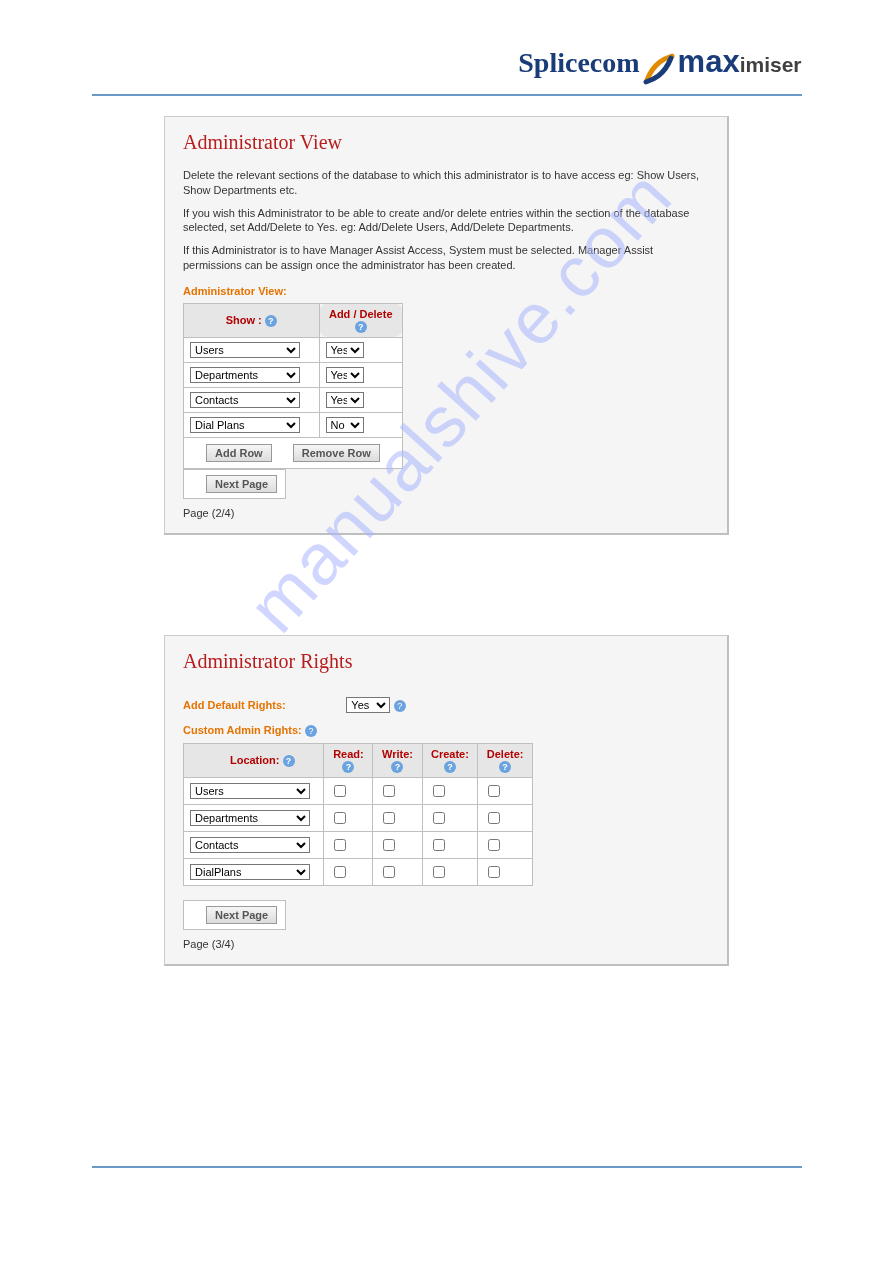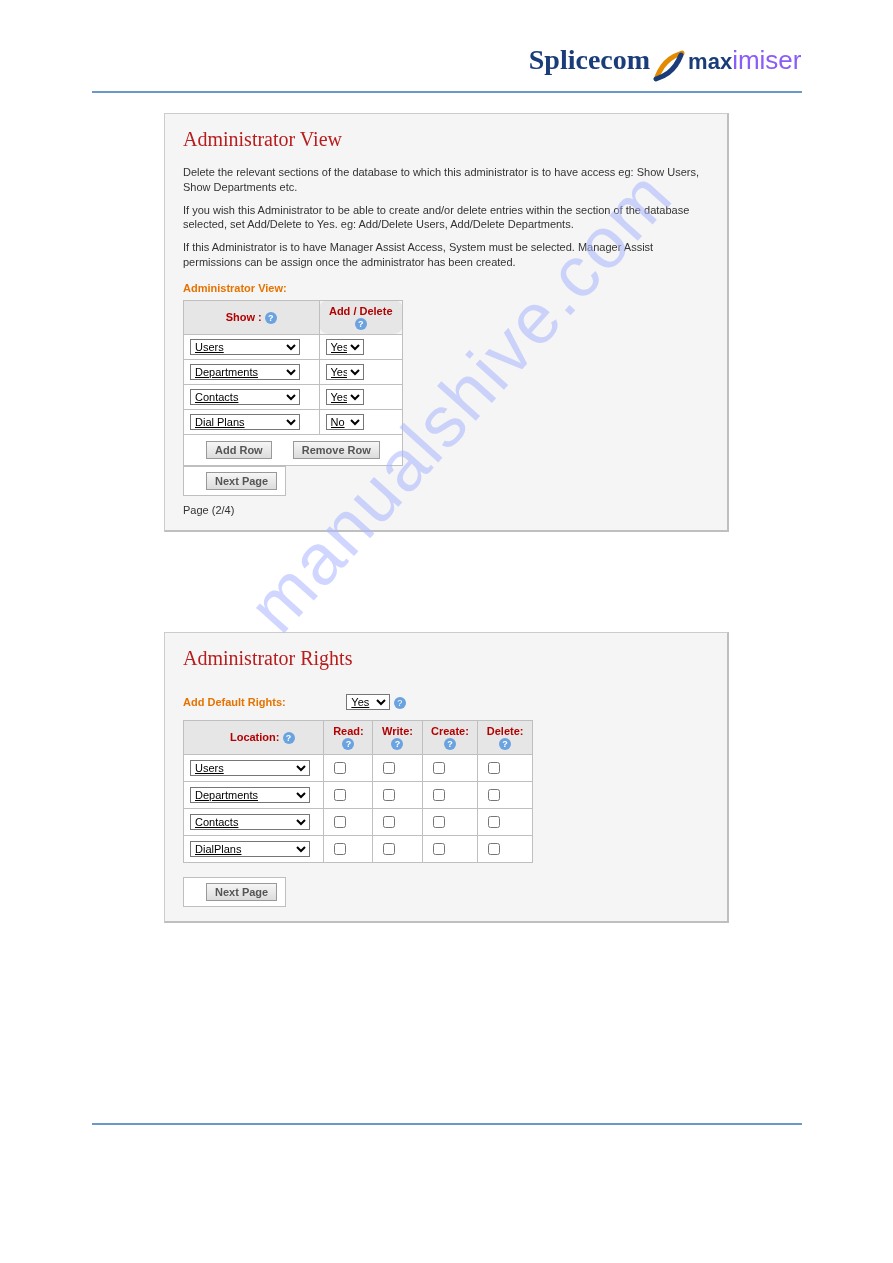--- a/index.html
+++ b/index.html
@@ -2,32 +2,32 @@
 <html><head>
 <meta charset="utf-8">
 <style>
   body { margin:0; padding:0; background:#fff; font-family: Verdana, Arial, sans-serif; font-size:12px; width:893px; }
   .page { width:893px; padding:30px 0 30px 0; position:relative; }
   .header-rule { width:710px; margin:0 auto; border-top:2px solid #6a99c9; height:0; }
   .footer-rule { width:710px; margin:0 auto; border-top:2px solid #6a99c9; height:0; margin-top:200px; }
   .logo-wrap { width:710px; margin:0 auto; text-align:right; padding:14px 0 8px 0; }
   .logo { display:inline-block; }
   .logo .splice { font-family: Georgia, 'Times New Roman', serif; font-size:28px; font-weight:bold; color:#1a3d7a; letter-spacing:0px; }
-  .logo .max { font-family: Arial, sans-serif; font-size:22px; font-weight:bold; color:#1a3d7a; }
-  .logo .imiser { font-family: Arial, sans-serif; font-size:26px; font-weight:normal; color:#8b5cf6; }
+  .logo .max { font-family: Arial, sans-serif; font-size:31px; font-weight:bold; color:#1a3d7a; }
+  .logo .imiser { font-family: Arial, sans-serif; font-size:21px; font-weight:bold; color:#404040; }
   .logo svg { vertical-align:middle; margin:0 2px; }
   .panel { width:565px; margin:20px auto 100px auto; background:#f5f5f5; border:1px solid #ccc; border-right:2px solid #bfbfbf; border-bottom:2px solid #bfbfbf; padding:14px 18px 14px 18px; box-sizing:border-box; }
   .panel h2 { margin:0 0 14px 0; font-family: Georgia, serif; font-weight:normal; font-size:20px; color:#b91c1c; }
   .panel p { margin:0 0 8px 0; font-size:11px; color:#333; line-height:1.35; }
   .orange-label { color:#e67300; font-weight:bold; font-size:11px; margin:12px 0 6px 0; display:block; }
   table.grid { border-collapse:collapse; margin-top:4px; }
   table.grid td, table.grid th { border:1px solid #bfbfbf; padding:4px 6px; font-size:11px; background:#fff; vertical-align:middle; }
   table.grid th { background:#e6e6e6; color:#b30000; font-weight:bold; text-align:center; }
   .help-icon { display:inline-block; width:12px; height:12px; border-radius:50%; background:#6aa3e0; color:#fff; font-size:9px; line-height:12px; text-align:center; vertical-align:middle; cursor:pointer; }
-  select.control { font-size:11px; background:#fff;text-decoration:underline; }
+  select.control { font-size:11px; background:#fff; }
   select.wide { width:110px; }
   select.narrow { width:38px; }
   .btn { font-size:11px; padding:2px 8px; margin:2px 2px 2px 16px; background:linear-gradient(#f6f6f6,#dcdcdc); border:1px solid #999; cursor:pointer; color:#555;font-weight:bold; }
   .btn-row td { padding:4px 4px; }
   .page-label { font-size:11px; color:#333; margin-top:8px; }
   .cb { width:12px; height:12px; }
   .rights-row td { text-align:left; }
   .add-default-row { margin:2px 0 6px 0; }
   .add-default-row .orange-label { display:inline-block; width:160px; }
   
@@ -97,20 +97,24 @@
   </div>
 
   <div class="panel" style="margin-top:40px;">
     <h2>Administrator Rights</h2>
 
     <div class="add-default-row">
       <span class="orange-label">Add Default Rights:</span>
       <select class="control narrow" style="width:44px;"><option>Yes</option></select>
       <span class="help-icon">?</span>
     </div>
+    <div>
+      <span class="orange-label" style="display:inline;">Custom Admin Rights:</span>
+      <span class="help-icon">?</span>
+    </div>
 
     <table class="grid" style="width:350px;margin-top:6px;">
       <tbody>
           <tr>
         <th style="width:130px;padding-left:23px;"><span>Location:</span> <span class="help-icon">?</span></th>
         <th style="width:50px;"><span>Read:</span> <span class="help-icon">?</span></th>
         <th style="width:50px;"><span>Write:</span> <span class="help-icon">?</span></th>
         <th style="width:55px;"><span>Create:</span> <span class="help-icon">?</span></th>
         <th style="width:55px;"><span>Delete:</span> <span class="help-icon">?</span></th>
       </tr>
@@ -145,16 +149,17 @@
     </tbody>
       </table>
 
     <table class="grid" style="margin-top:14px;">
       <tbody>
           <tr>
             <td style="padding:3px 6px;"><button class="btn">Next Page</button></td>
           </tr>
     </tbody>
       </table>
+    <div class="page-label">Page (3/4)</div>
   </div>
 
   <div class="footer-rule"></div>
 </div>
 
 </body></html>

